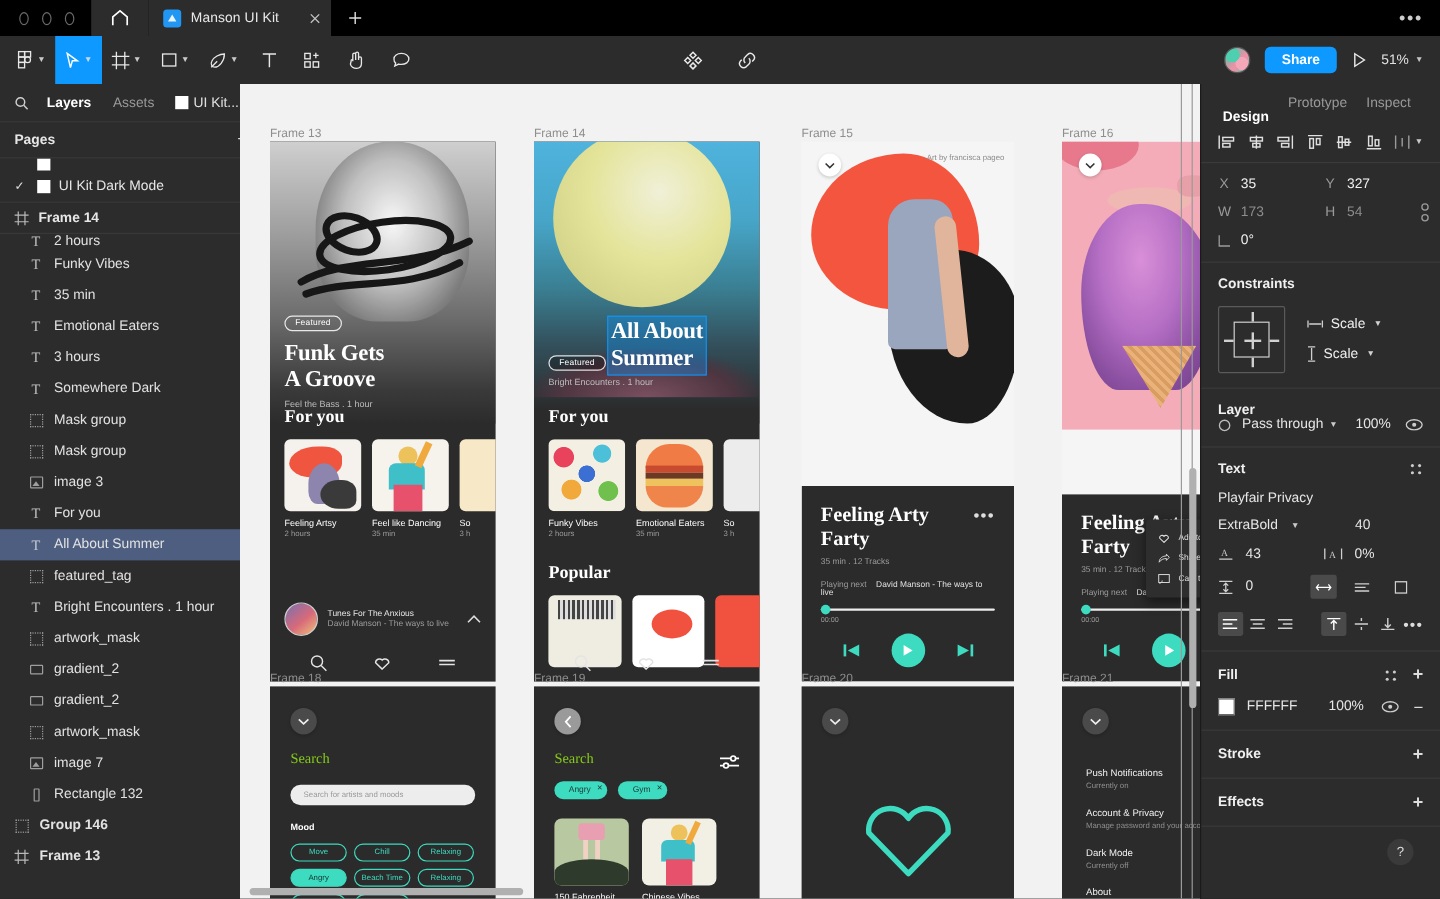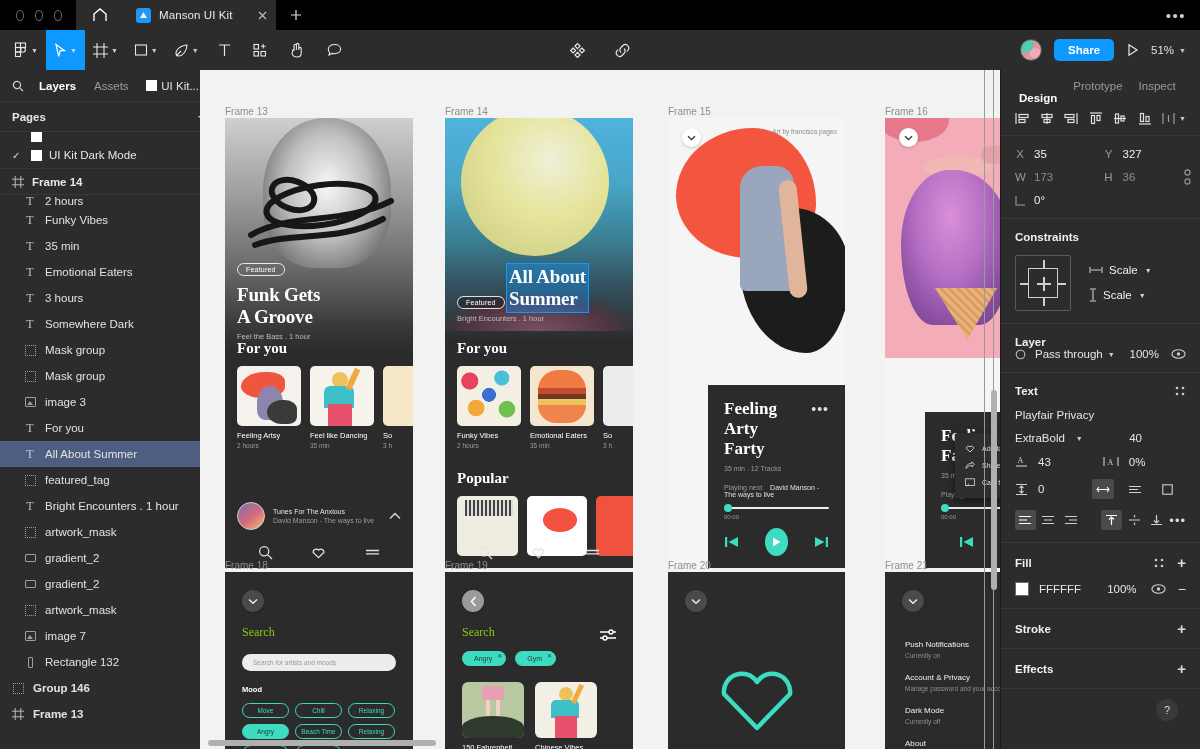--- a/index.html
+++ b/index.html
@@ -168,21 +168,21 @@
   .blob-black { position:absolute; left:72px; top:90px; width:110px; height:145px; background:#1c1c1c;
       border-radius:48% 52% 40% 60% / 40% 45% 55% 60%; }
   .torso { position:absolute; left:72px; top:48px; width:54px; height:125px; background:#9aa6bd;
       border-radius:22px 18px 6px 6px; }
   .arm { position:absolute; left:116px; top:62px; width:18px; height:118px; background:#e0b59b;
       border-radius:10px; transform:rotate(-6deg);}
   .artby { position:absolute; right:8px; top:10px; font-size:6.5px; color:#8b8b8b;}
   .chevbtn { width:19px; height:19px; border-radius:50%; background:#fff;
       display:flex; align-items:center; justify-content:center; box-shadow:0 1px 3px rgba(0,0,0,.2);}
   .chevbtn.dark { background:#4a4a4a; }
-  .player { position:absolute; left:0; right:0; bottom:0; background:#2b2b2b; padding:14px 16px 12px;margin-left:40px; }
+  .player { position:absolute; left:0; right:0; bottom:0; background:#2b2b2b; padding:14px 16px 12px; }
   .p-title { font-family:"Liberation Serif", serif; font-weight:bold; color:#fff; font-size:17px; line-height:20px;}
   .p-meta { font-size:7px; color:#9b9b9b; margin-top:6px;}
   .p-next { font-size:7px; color:#9b9b9b; margin-top:12px;}
   .p-next b { color:#e0e0e0; font-weight:normal; margin-left:6px;}
   .p-bar { margin-top:9px; height:2.5px; background:#ededed; border-radius:2px; position:relative;}
   .p-knob { position:absolute; left:0; top:-3px; width:8px; height:8px; border-radius:50%; background:#3ddbc0;}
   .p-time { font-size:6px; color:#9b9b9b; margin-top:5px;}
   .p-ctrls { display:flex; align-items:center; justify-content:center; gap:26px; margin-top:8px;}
   .play-big { width:28px; height:28px; border-radius:50%; background:#3ddbc0;
       display:flex; align-items:center; justify-content:center;}
@@ -1042,21 +1042,21 @@
         <div class="kv">
           <span class="k">Y</span>
           <span class="v">327</span>
         </div>
         <div class="kv">
           <span class="k">W</span>
           <span class="v dim">173</span>
         </div>
         <div class="kv" style="position:relative;">
           <span class="k">H</span>
-          <span class="v dim">36</span>
+          <span class="v dim">54</span>
           <span style="position:absolute; right:-6px;">
             <svg width="9" height="16" viewBox="0 0 9 16">
                 <g fill="none" stroke="#9a9a9a" stroke-width="1.1">
               <circle cx="4.5" cy="3.5" r="2.6"></circle>
                   <circle cx="4.5" cy="12.5" r="2.6"></circle>
                 </g>
               </svg>
           </span>
         </div>
         <div class="kv">

